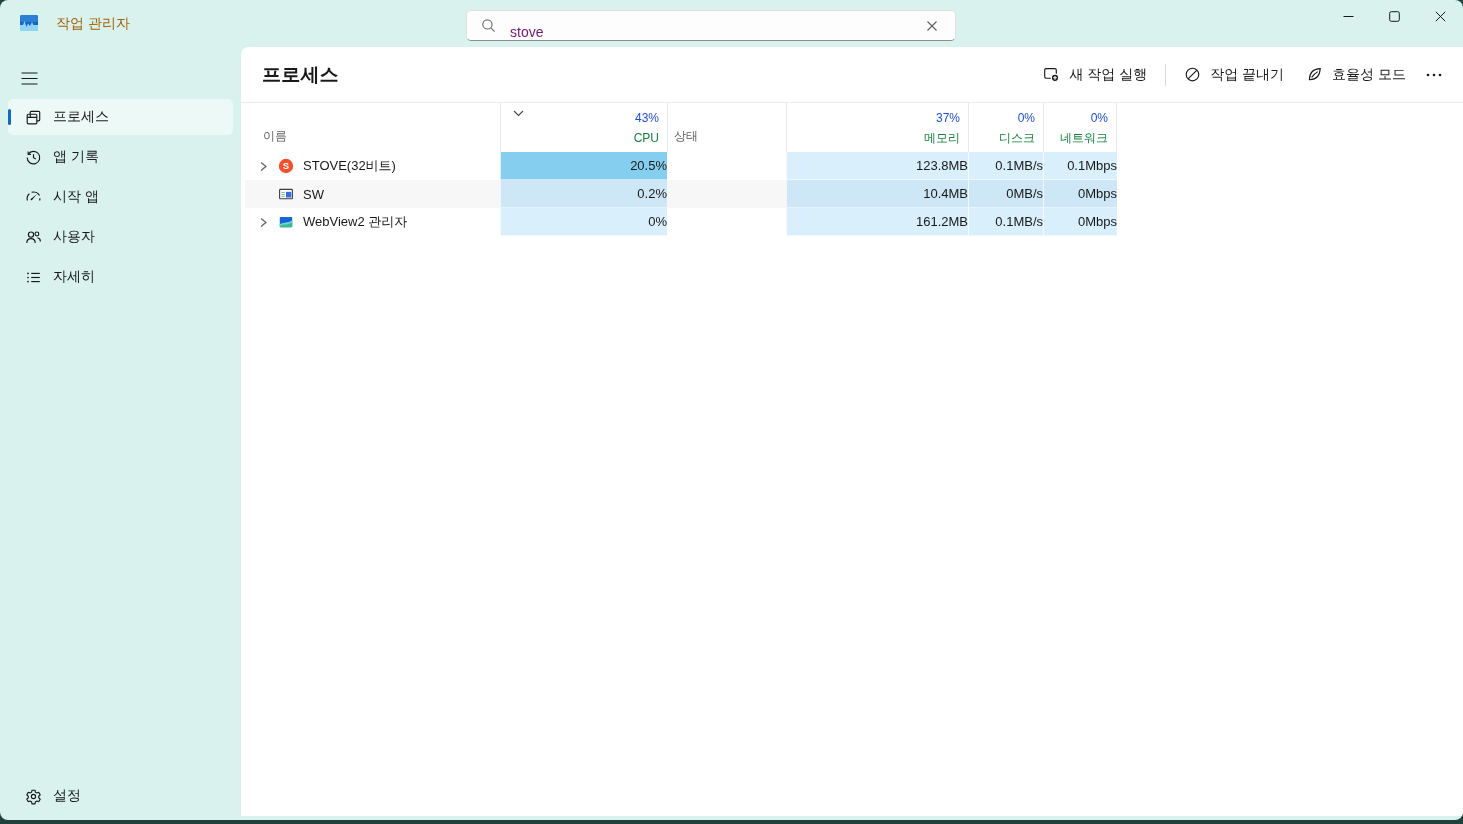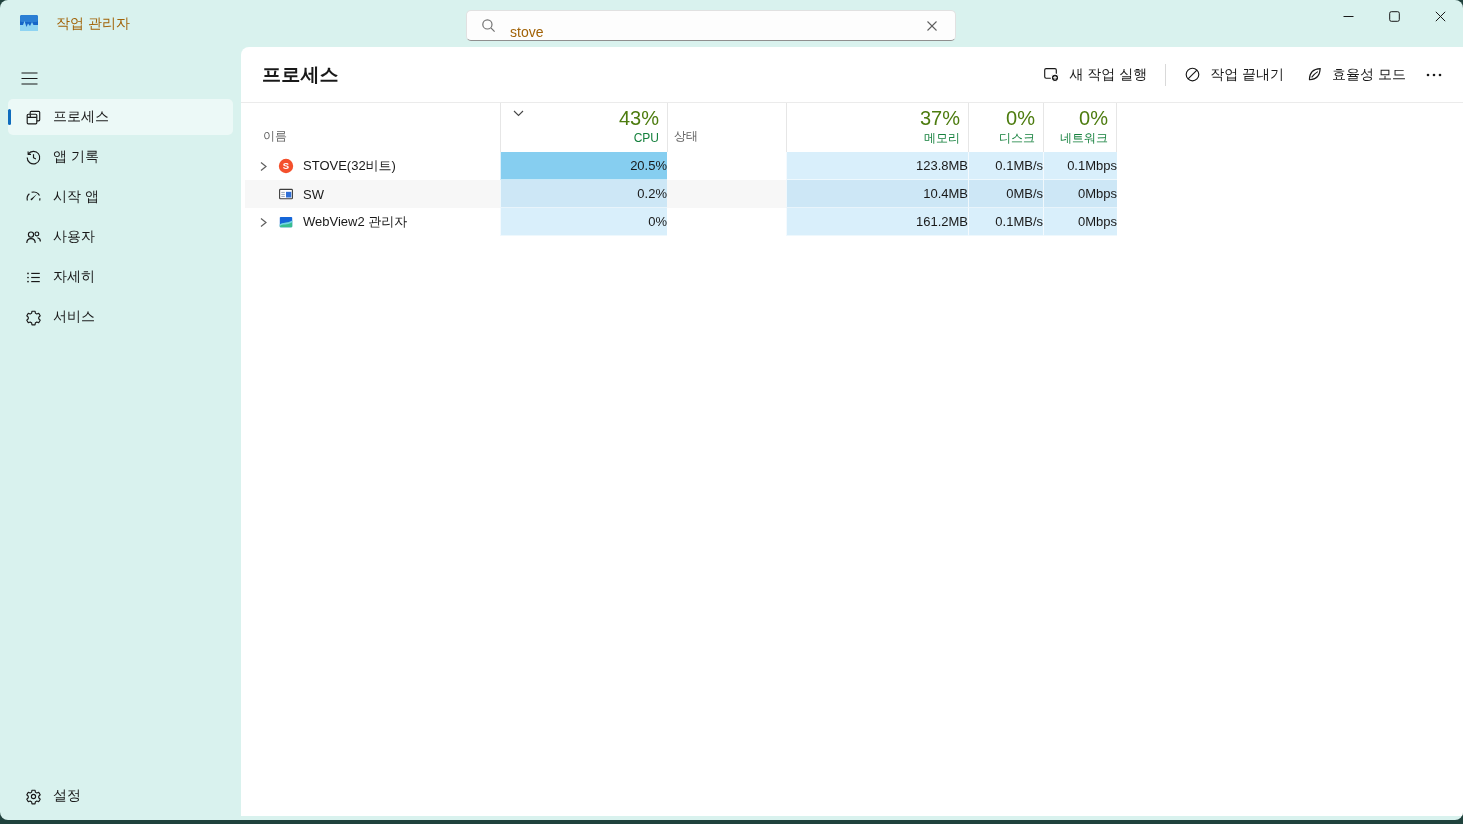--- a/index.html
+++ b/index.html
@@ -18,21 +18,21 @@
   .app-icon { position: absolute; left: 20px; top: 15px; width: 18px; height: 16px; }
   .app-title { position: absolute; left: 56px; top: 15px; font-size: 14px; color: #a16207; }
 
   .searchbox {
     position: absolute; left: 466px; top: 10px; width: 490px; height: 31px;
     background: #fdfdfd; border: 1px solid #e1e1e1; border-bottom-color: #8f8f8f;
     border-radius: 5px; display: flex; align-items: center; padding: 0 10px 0 14px;
   }
   .searchbox input {
     flex: 1; border: none; outline: none; background: transparent;
-    font-size: 14px; color: #a16207; margin-left: 14px;
+    font-size: 14px; color: #701a75; margin-left: 14px;
     font-family: "Liberation Sans", "DejaVu Sans", sans-serif;
     margin-top: 12px;
   }
   .search-clear { width: 26px; height: 26px; display: flex; align-items: center; justify-content: center; border-radius: 4px; cursor: pointer; }
 
   .caption-buttons { position: absolute; top: 0; right: 0; display: flex; }
   .caption-btn { width: 46px; height: 33px; display: flex; align-items: center; justify-content: center; background: transparent; border: none; }
 
   
   .sidebar { position: absolute; left: 0; top: 47px; width: 241px; bottom: 0; padding-top: 14px; }
@@ -78,21 +78,21 @@
   .col-disk    { width: 75px;  }
   .col-net     { width: 74px;  }
 
   .thead { display: flex; height: 49px; }
   .hcol { position: relative; }
   .hcol.bordered { border-left: 1px solid #e6e6e6; }
   .hcol.end-border { border-right: 1px solid #e6e6e6; }
   .hcol-label-only { display: flex; align-items: flex-end; padding: 0 0 7px 18px; font-size: 12px; color: #5f5f5f; }
   .hcol-status-label { padding-left: 6px; }
   .hcol-stat { display: flex; flex-direction: column; align-items: flex-end; justify-content: flex-start; padding: 5px 8px 0 0; }
-  .hcol-stat .total { font-size: 20px; color: #4d7c0f; line-height: 20px; }
+  .hcol-stat .total { font-size: 12px; color: #1d4ed8; line-height: 20px; }
   .hcol-stat .label { font-size: 12px; color: #15803d; line-height: 16px; margin-top: 2px; }
   .sort-indicator { position: absolute; left: 12px; top: 7px; }
 
   .trow { display: flex; height: 28px; font-size: 13px; color: #191919; cursor: default; }
   .trow.alt .cell-plain { background: #f7f7f7; }
   .cell { display: flex; align-items: center; height: 100%; }
   .cell-num { justify-content: flex-end; padding-right: 0; }
   .heat { border-left: 1px solid rgba(255,255,255,0.7); border-bottom: 1px solid rgba(255,255,255,0.55); }
   .h-strong { background: #86CEF0; }
   .h-med    { background: #CDE7F6; }
@@ -226,29 +226,20 @@
             <circle cx="3" cy="8.5" r="0.85" fill="#191919" stroke="none"></circle>
             <circle cx="3" cy="12.6" r="0.85" fill="#191919" stroke="none"></circle>
             <line x1="6.2" y1="4.4" x2="14.8" y2="4.4"></line>
             <line x1="6.2" y1="8.5" x2="14.8" y2="8.5"></line>
             <line x1="6.2" y1="12.6" x2="14.8" y2="12.6"></line>
           </svg>
         </span>
         <span class="nav-label">자세히</span>
       </div>
 
-      <div class="nav-item">
-
-        <span class="nav-icon">
-          <svg width="17" height="17" viewBox="0 0 17 17" fill="none" stroke="#191919" stroke-width="1.15" stroke-linejoin="round">
-            <path d="M7,2.2 h3 l0.4,2 a4.6,4.6 0 0 1 1.4,0.8 l1.9,-0.7 1.5,2.6 -1.5,1.3 a4.8,4.8 0 0 1 0,1.6 l1.5,1.3 -1.5,2.6 -1.9,-0.7 a4.6,4.6 0 0 1 -1.4,0.8 l-0.4,2 h-3 l-0.4,-2 a4.6,4.6 0 0 1 -1.4,-0.8 l-1.9,0.7 -1.5,-2.6 1.5,-1.3 a4.8,4.8 0 0 1 0,-1.6 L1.8,6.9 3.3,4.3 l1.9,0.7 a4.6,4.6 0 0 1 1.4,-0.8 z"></path>
-          </svg>
-        </span>
-        <span class="nav-label">서비스</span>
-      </div>
     </div>
 
     <div class="nav-item settings-item">
 
       <span class="nav-icon">
         <svg width="17" height="17" viewBox="0 0 17 17" fill="none" stroke="#191919" stroke-width="1.15" stroke-linejoin="round">
           <path d="M7,2.2 h3 l0.4,2 a4.6,4.6 0 0 1 1.4,0.8 l1.9,-0.7 1.5,2.6 -1.5,1.3 a4.8,4.8 0 0 1 0,1.6 l1.5,1.3 -1.5,2.6 -1.9,-0.7 a4.6,4.6 0 0 1 -1.4,0.8 l-0.4,2 h-3 l-0.4,-2 a4.6,4.6 0 0 1 -1.4,-0.8 l-1.9,0.7 -1.5,-2.6 1.5,-1.3 a4.8,4.8 0 0 1 0,-1.6 L1.8,6.9 3.3,4.3 l1.9,0.7 a4.6,4.6 0 0 1 1.4,-0.8 z"></path>
           <circle cx="8.5" cy="8.5" r="2.1"></circle>
         </svg>
       </span>

